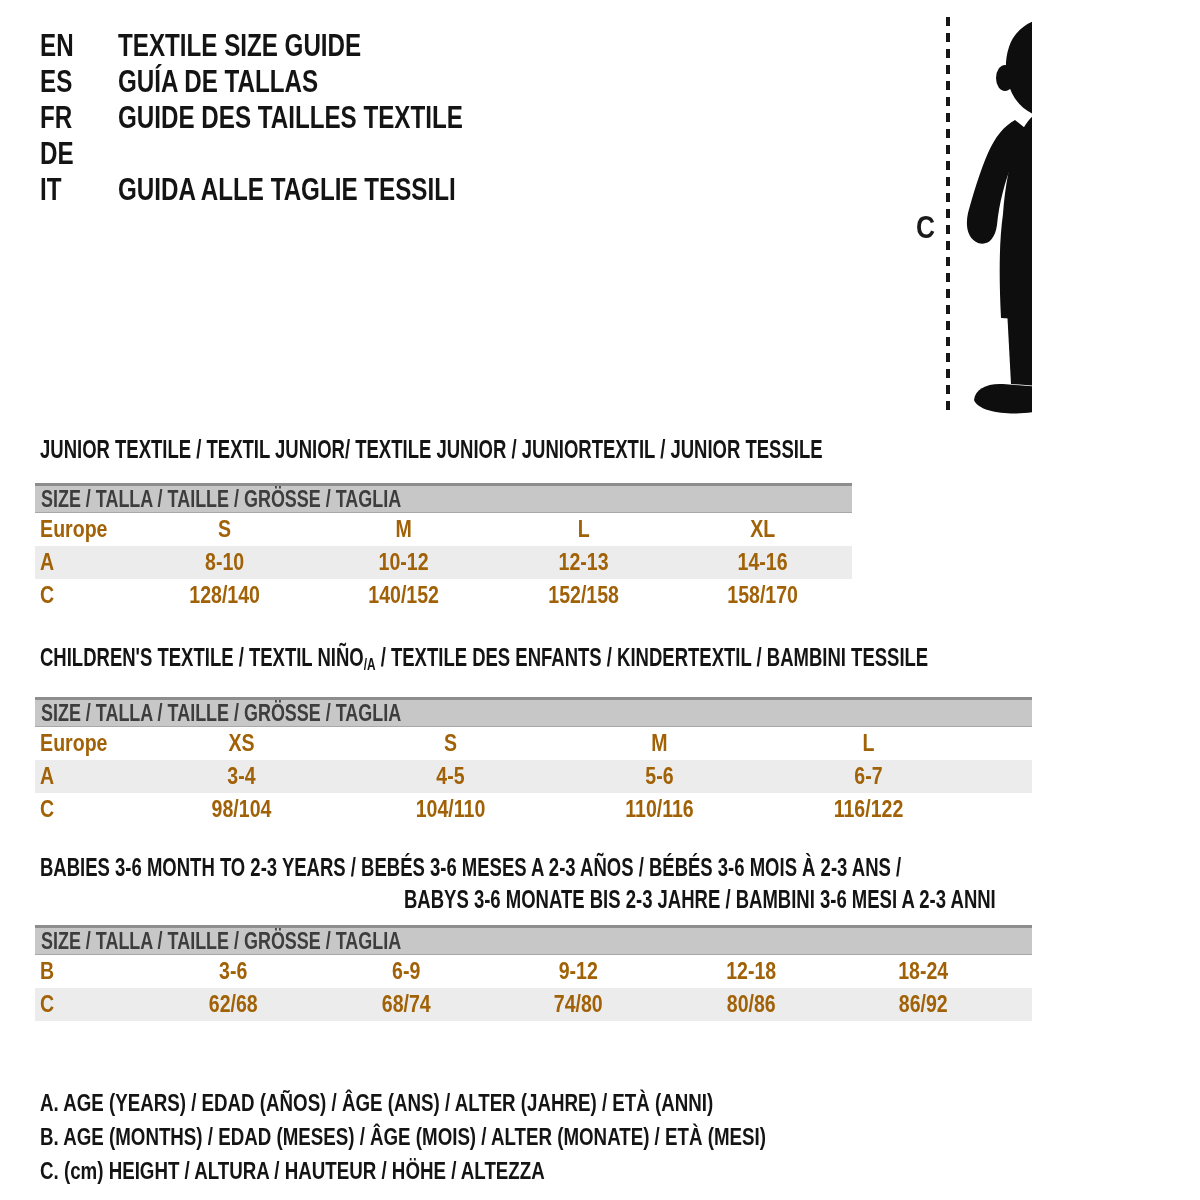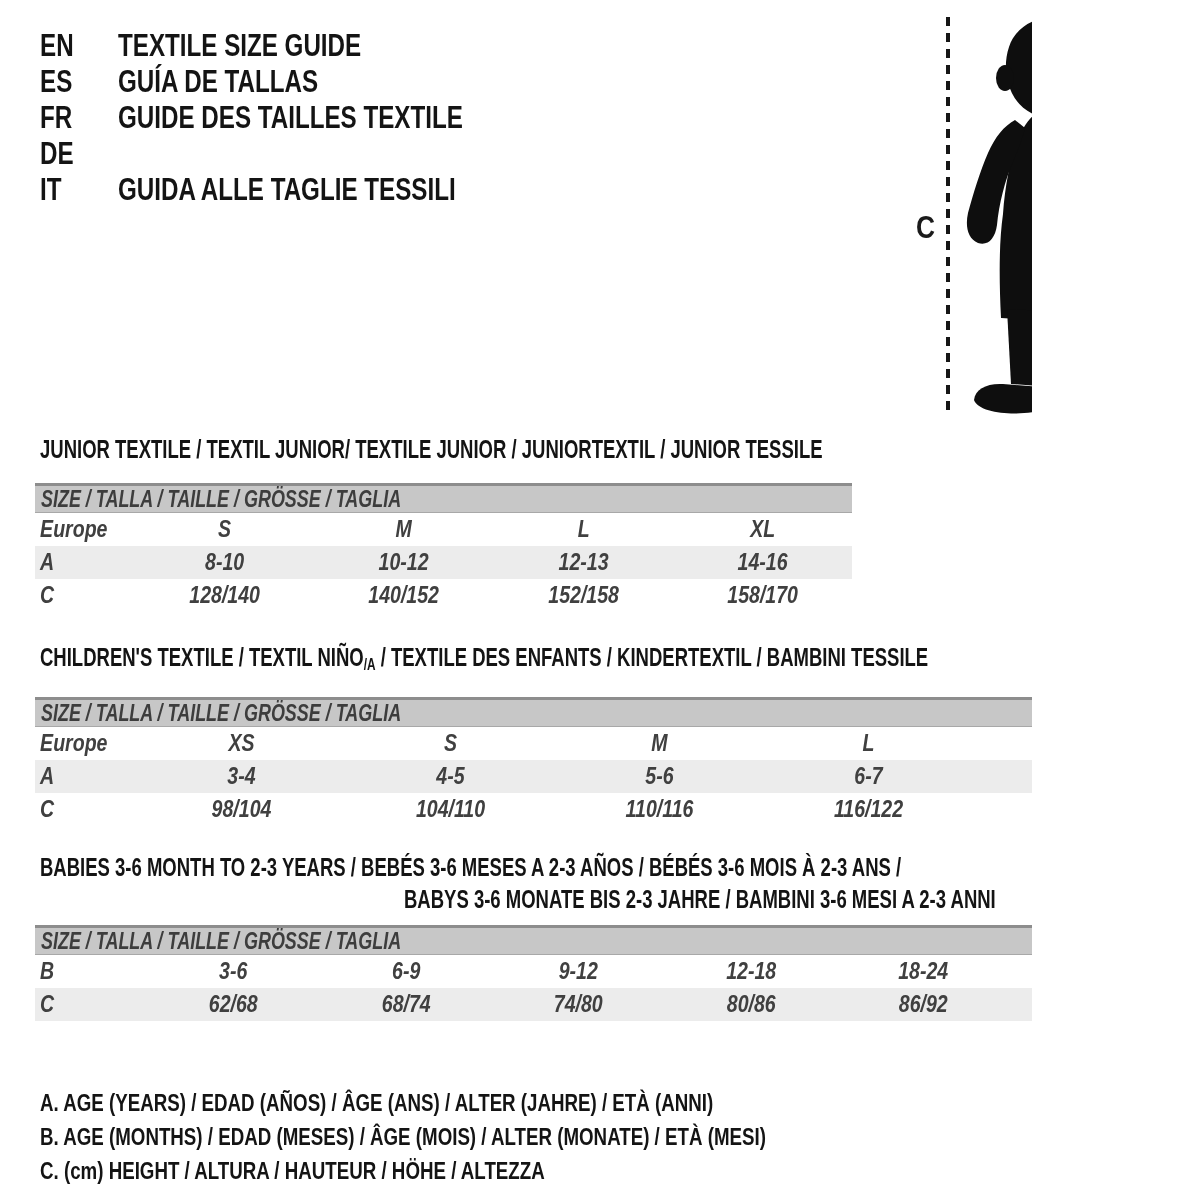--- a/index.html
+++ b/index.html
@@ -19,27 +19,27 @@
   
   .figure-svg{position:absolute;left:913px;top:14px;}
   .c-label{position:absolute;left:916px;top:210px;font-size:31px;color:#1a1a1a;}
   .c-label span{display:inline-block;transform:scaleX(.85);transform-origin:0 50%;}
 
   
   .section{position:absolute;left:35px;}
   .sec-title{font-size:25px;line-height:25px;color:#141414;padding-left:5px;white-space:nowrap;text-align:right;}
   .sub-a{font-size:16px;vertical-align:-4px;}
 
-  .sizetable{background:#ffffff;font-style:italic;}
+  .sizetable{background:#ffffff;}
   .bar{
     height:26px;line-height:26px;background:#c7c7c7;
     border-top:3px solid #8d8d8d;border-bottom:1px solid #a8a8a8;
     padding-left:6px;font-size:23px;color:#3d3d3d;
   }
-  .trow{display:grid;height:33px;line-height:33px;font-size:23px;color:#404040;}
+  .trow{display:grid;height:33px;line-height:33px;font-size:23px;color:#a16207;}
   .trow.alt{background:#ececec;}
   .cell{text-align:center;transform:scaleX(.85);overflow:visible;white-space:nowrap;}
   .cell.lab{text-align:left;padding-left:6px;transform-origin:0 50%;}
 
   .cols-junior{grid-template-columns:100px repeat(4,1fr);}
   .cols-children{grid-template-columns:102px repeat(5,1fr);}
   .cols-babies{grid-template-columns:112px repeat(6,1fr);}
 
   
   .legend{position:absolute;left:40px;top:1070px;margin-top:16px;}

